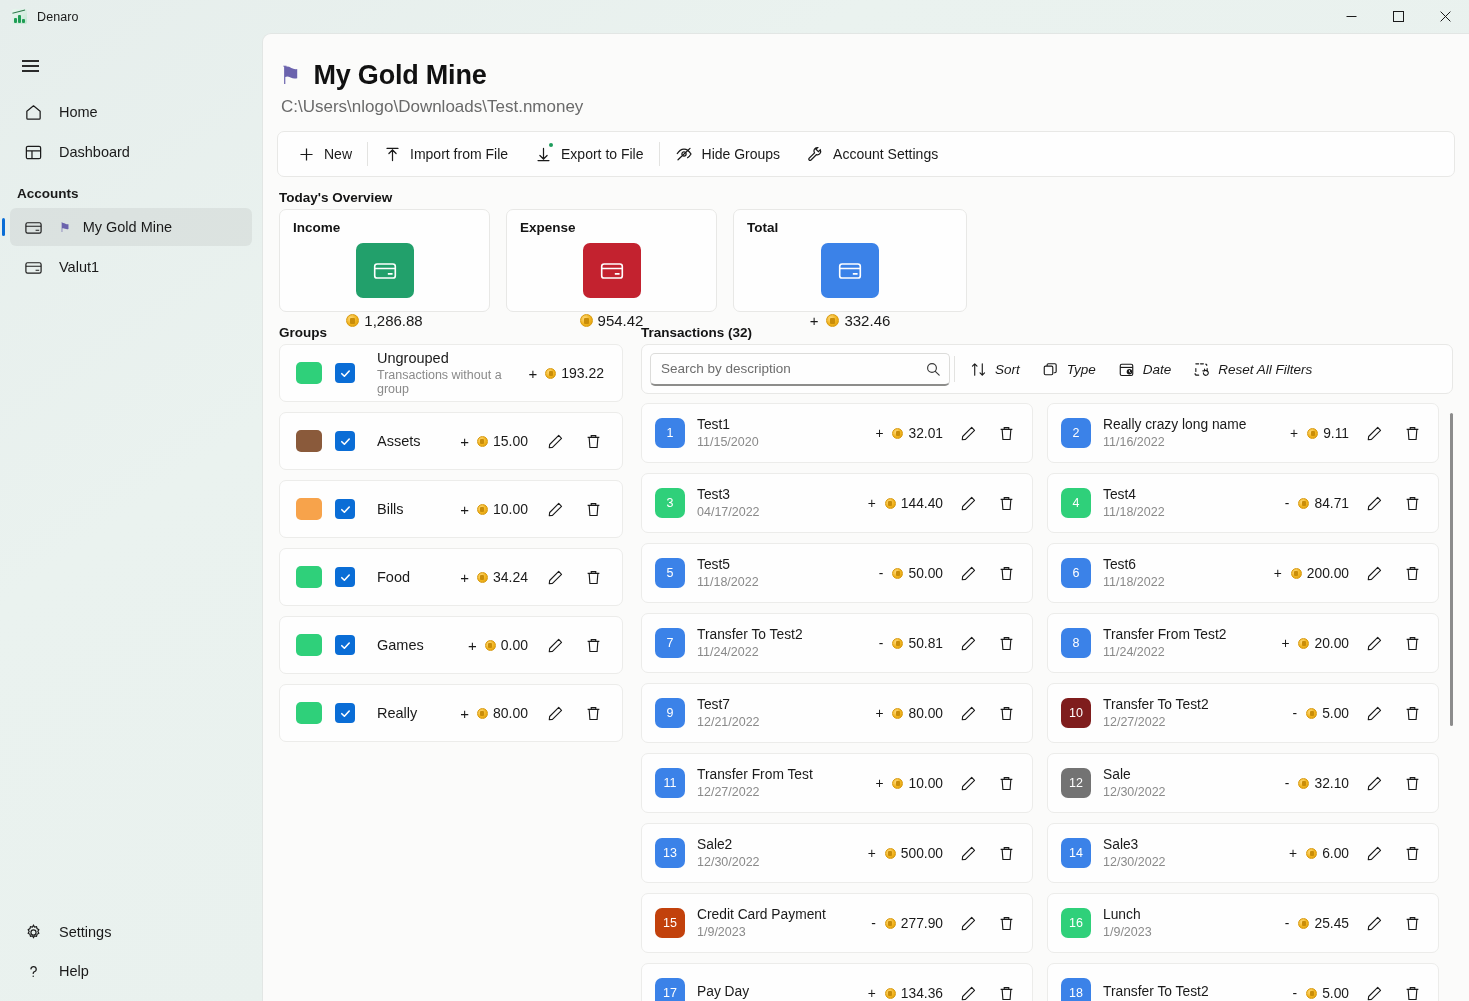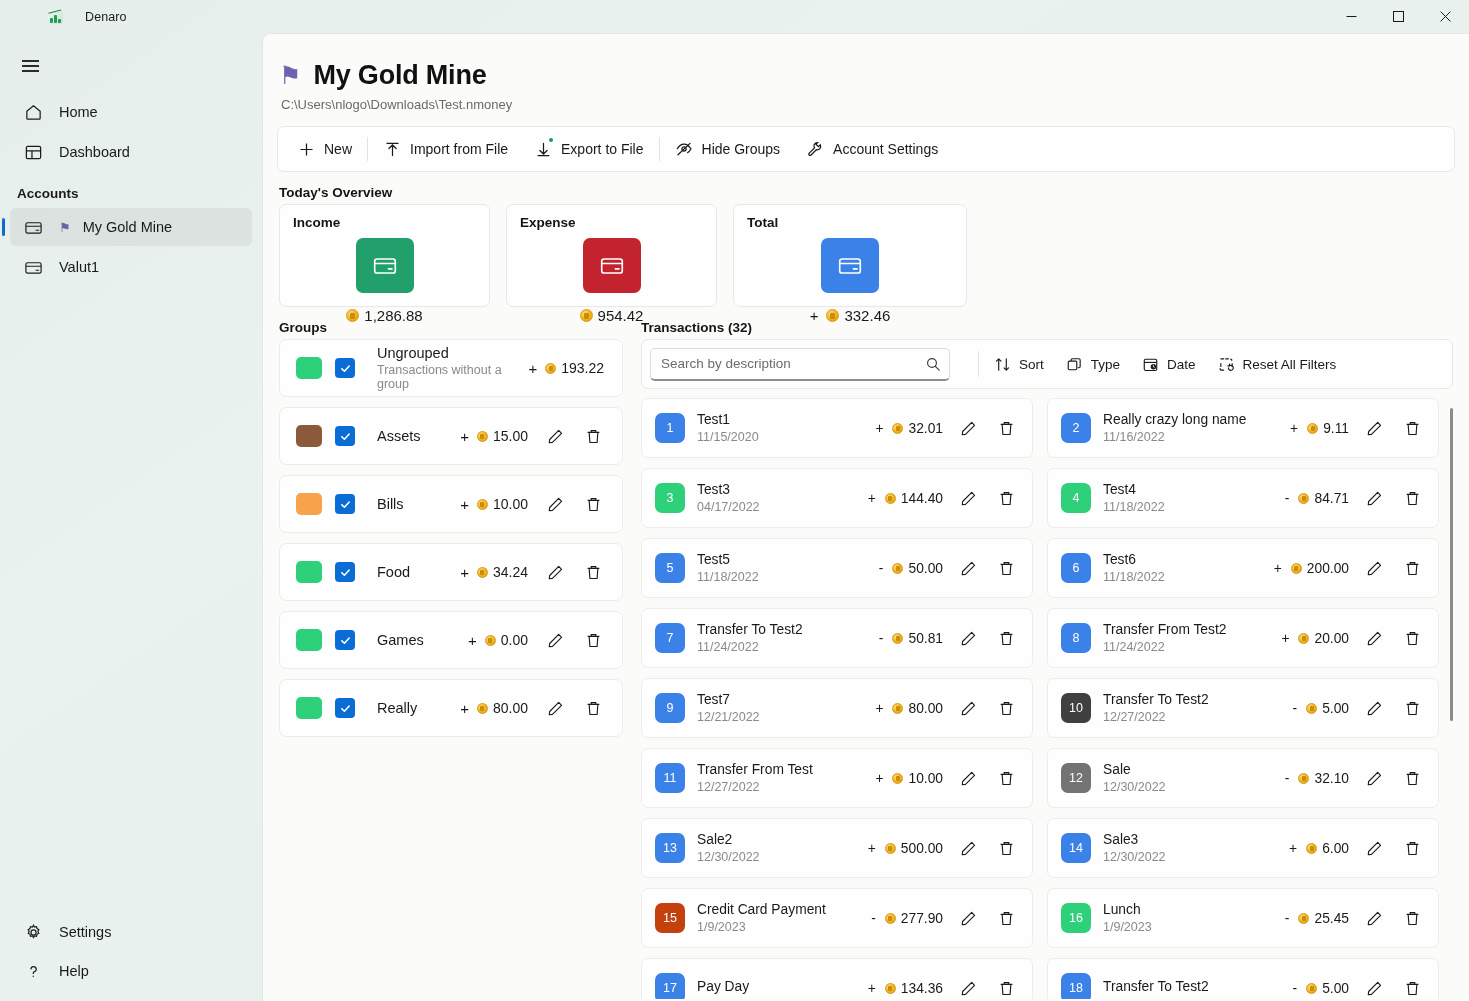--- a/index.html
+++ b/index.html
@@ -16,21 +16,21 @@
     background: linear-gradient(145deg, #e6eeec 0%, #eaf2ef 30%, #e9f1ee 60%, #e6efec 100%);
     overflow: hidden;
   }
 
   
   .titlebar {
     position: absolute; top: 0; left: 0; width: 1469px; height: 33px;
     display: flex; align-items: center;
     z-index: 40;
   }
-  .title-left { display: flex; align-items: center; gap: 21px; padding-left: 11px; margin-left: 36px; }
+  .title-left { display: flex; align-items: center; gap: 9px; padding-left: 11px; }
   .app-icon { width: 17px; height: 17px; position: relative; }
   .app-icon .sheet {
     position: absolute; left: 1px; top: 1px; width: 15px; height: 15px;
     background: linear-gradient(135deg,#e8f6ee 0%, #d9eee3 55%, #bfe4cf 100%);
     border-radius: 2px;
   }
   .app-icon .bar1, .app-icon .bar2, .app-icon .bar3 {
     position: absolute; background: #1f9e55; border-radius: 1px;
   }
   .app-icon .bar1 { left: 3px; bottom: 2px; width: 3px; height: 5px; }
@@ -99,21 +99,21 @@
     background: #fbfbfa;
     border-top-left-radius: 9px;
     border-left: 1px solid #e2e6e4;
     border-top: 1px solid #e2e6e4;
     overflow: hidden;
   }
   .page-head { padding: 26px 0 0 16px; }
   .page-title-row { display: flex; align-items: center; gap: 12px; }
   .page-flag { font-size: 25px; line-height: 1; color: #6b63ad; }
   .page-title { font-size: 27px; font-weight: 700; color: #111; letter-spacing: -.2px; }
-  .page-path { font-size: 13px; color: #6a6a6a; margin: 6px 7px 0 2px; }
+  .page-path { font-size: 17px; color: #6a6a6a; margin: 6px 7px 0 2px; }
 
   .toolbar {
     margin: 14px 14px 0 14px;
     height: 46px;
     background: #fefefe;
     border: 1px solid #e8e8e6;
     border-radius: 7px;
     display: flex; align-items: center;
     padding: 0 6px;
   }
@@ -190,39 +190,39 @@
     color: #1a1a1a; cursor: pointer; flex: 0 0 30px;
   }
 
   
   .filterbar {
     background: #fefefe; border: 1px solid #e8e8e6; border-radius: 7px;
     height: 50px; display: flex; align-items: center; padding: 0 8px; gap: 0;
     margin-bottom: 9px;
   }
   .search-wrap {
-    position: relative; width: 300px; height: 33px; margin-right: 24px;
+    position: relative; width: 300px; height: 33px; margin-right: 0;
   }
   .search-input {
     width: 100%; height: 33px;
     border: 1px solid #dcdcda; border-bottom: 2px solid #8d8d8b;
     border-radius: 5px; background: #fefefe;
     padding: 0 32px 0 10px; font-size: 13.5px; color: #1a1a1a;
     font-family: "Liberation Sans", sans-serif; outline: none;
   }
   .search-input::placeholder { color: #6d6d6d; }
   .search-ico {
     position: absolute; right: 9px; top: 8px; width: 16px; height: 16px;
     color: #3a3a3a; pointer-events: none;
   }
   .fb-sep { width: 1px; height: 26px; background: #e3e3e1; margin: 0 4px; }
   .fb-btn {
     display: flex; align-items: center; gap: 8px;
     height: 33px; padding: 0 11px; border-radius: 5px; cursor: pointer;
-    font-size: 13.5px; color: #1a1a1a;
+    font-size: 13.5px; color: #1a1a1a; font-style: italic;
   }
   .fb-ico { width: 17px; height: 17px; display:flex; align-items:center; justify-content:center; color:#1a1a1a; }
 
   .tx-grid {
     display: grid; grid-template-columns: 1fr 1fr; gap: 10px 14px;
     max-height: 601px;
     overflow: hidden;
     padding-right: 14px;
   }
   .tx-card {
@@ -892,21 +892,21 @@
                 </svg>
               </div>
             <div class="icon-btn">
                 <svg width="17" height="17" viewBox="0 0 18 18" fill="none" stroke="currentColor" stroke-width="1.2">
                   <path d="M2.8 4.6 H15.2 M6.6 4.6 V2.8 h4.8 v1.8 M4.4 4.6 L5.2 15.4 h7.6 L13.6 4.6"></path>
                 </svg>
               </div>
           </div>
 
           <div class="tx-card">
-            <div class="tx-badge" style="background:#404040">10</div>
+            <div class="tx-badge" style="background:#7f1d1d">10</div>
             <div class="tx-text">
               <div class="tx-name">Transfer To Test2</div>
               <div class="tx-date">12/27/2022</div>
             </div>
             <div class="tx-amount">
               <span class="tx-sign">-</span>
               <span class="coin sm"></span>
               <span>5.00</span>
             </div>
             <div class="icon-btn">

